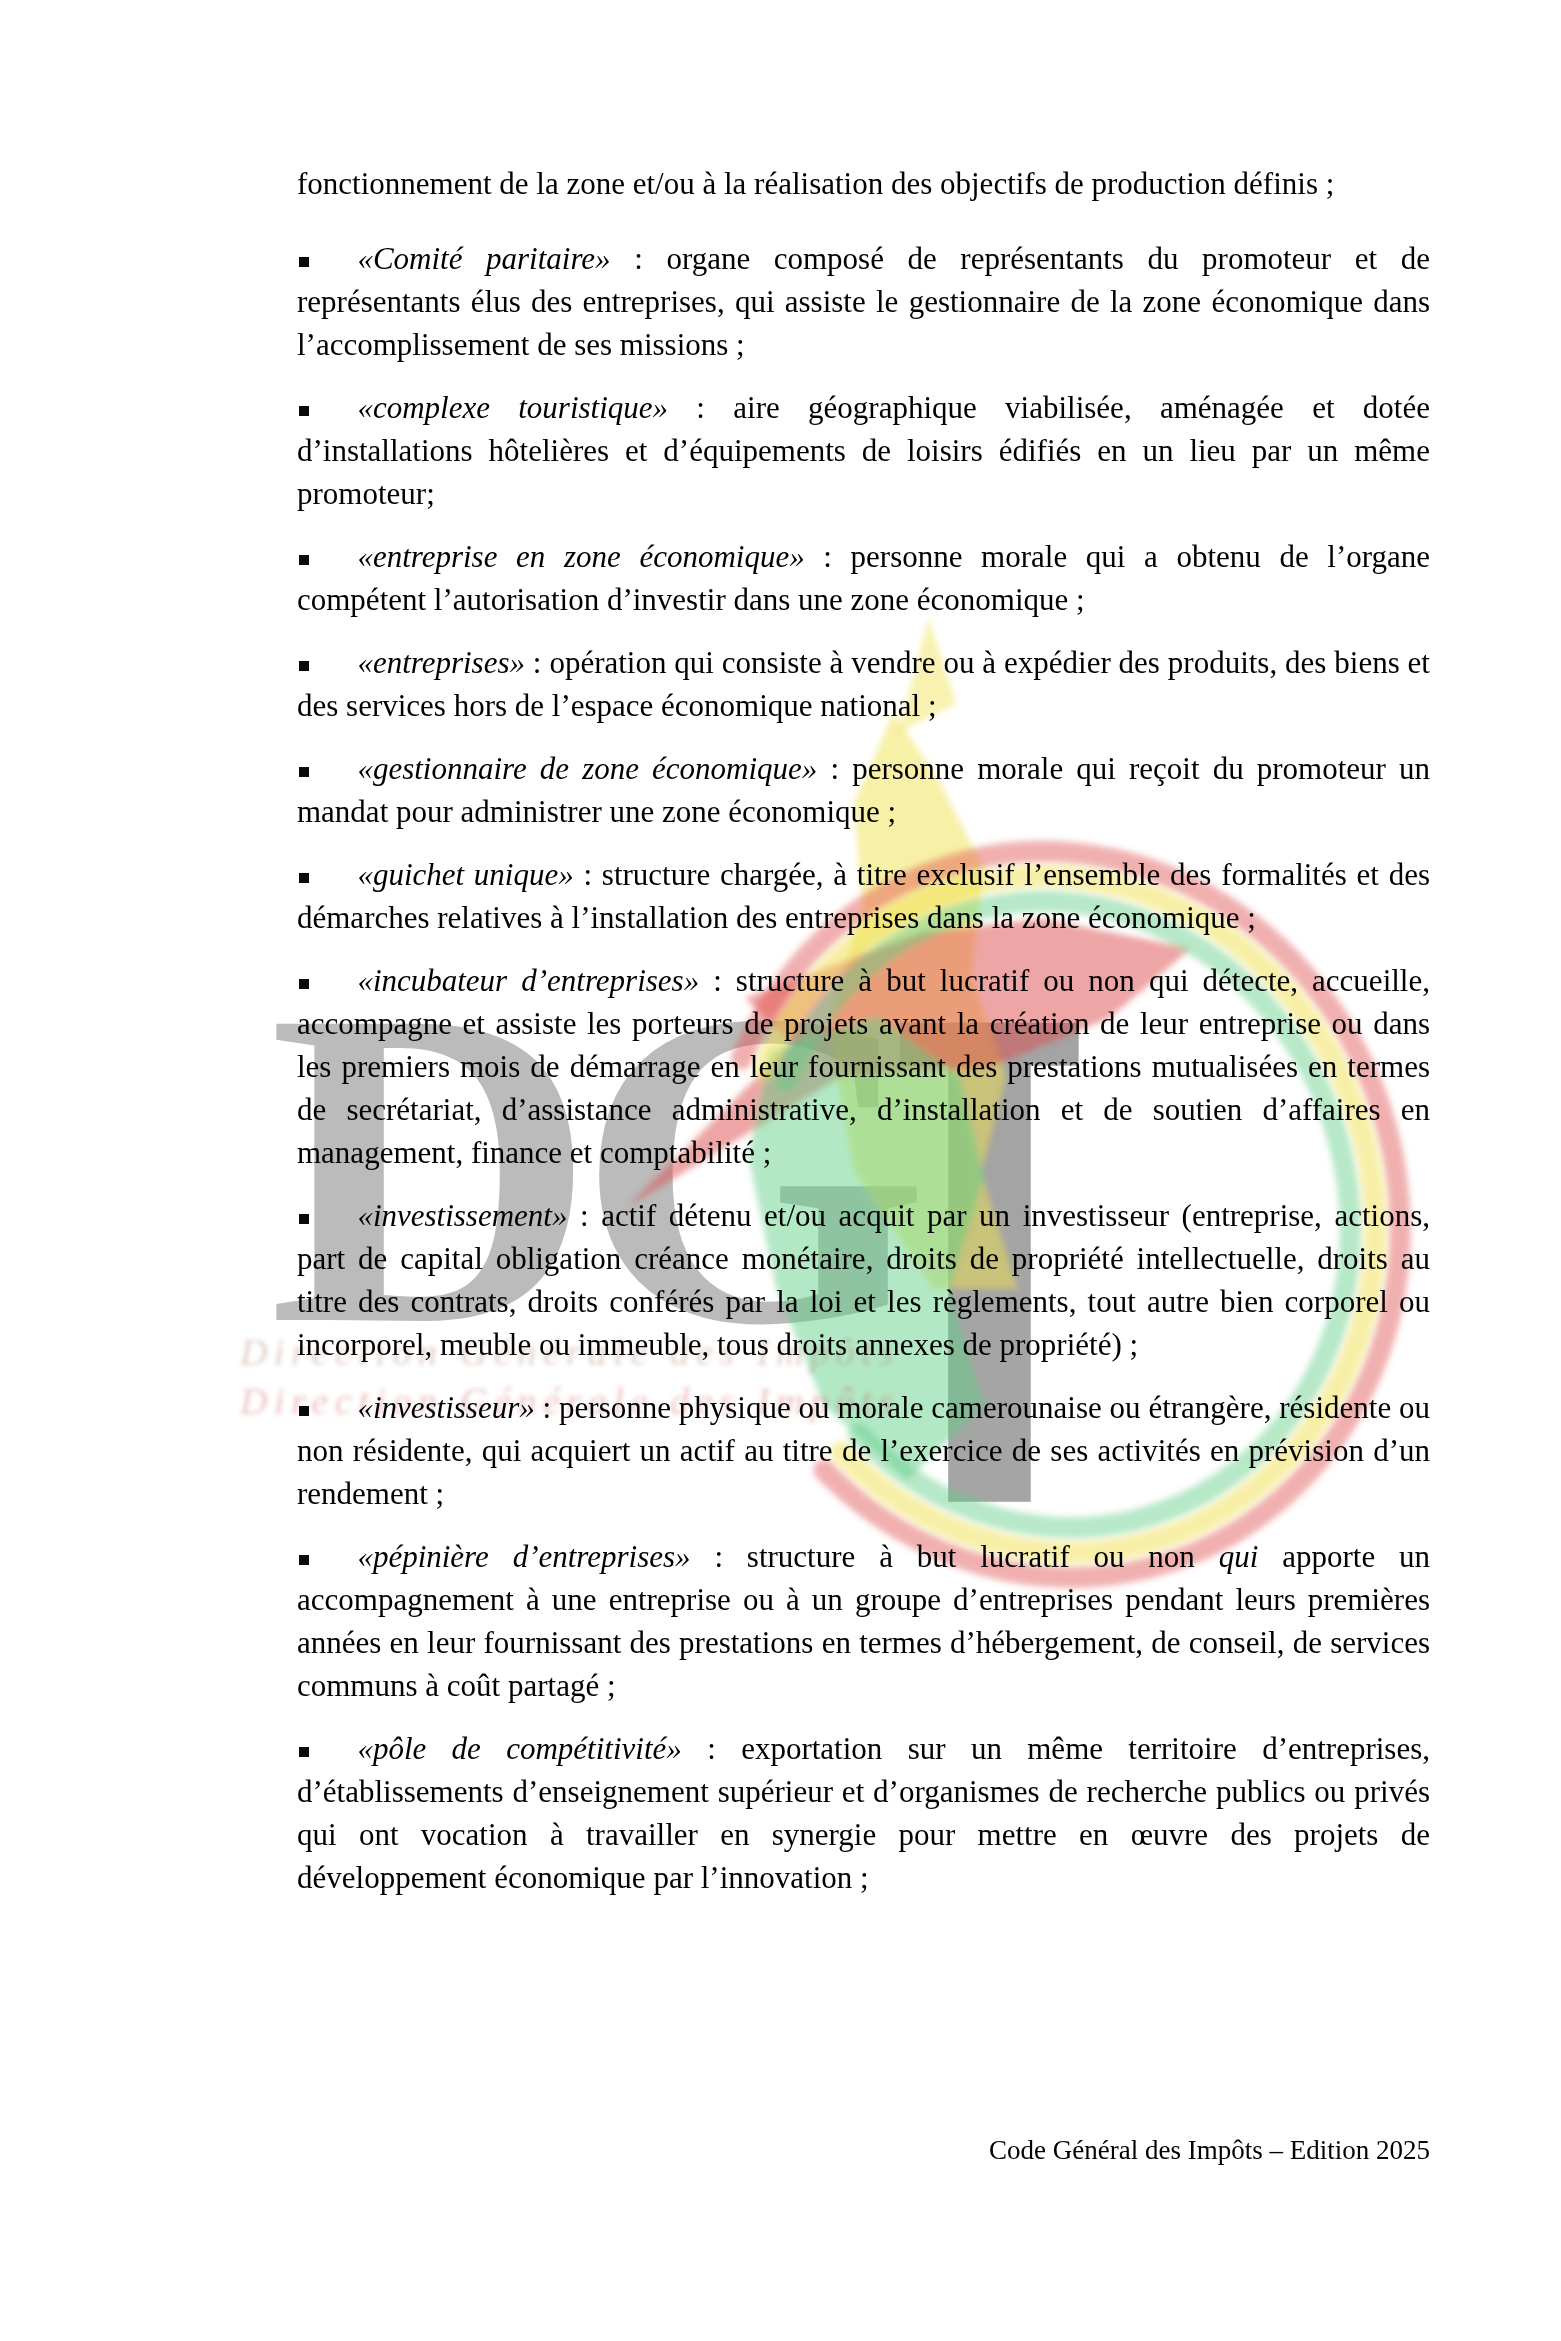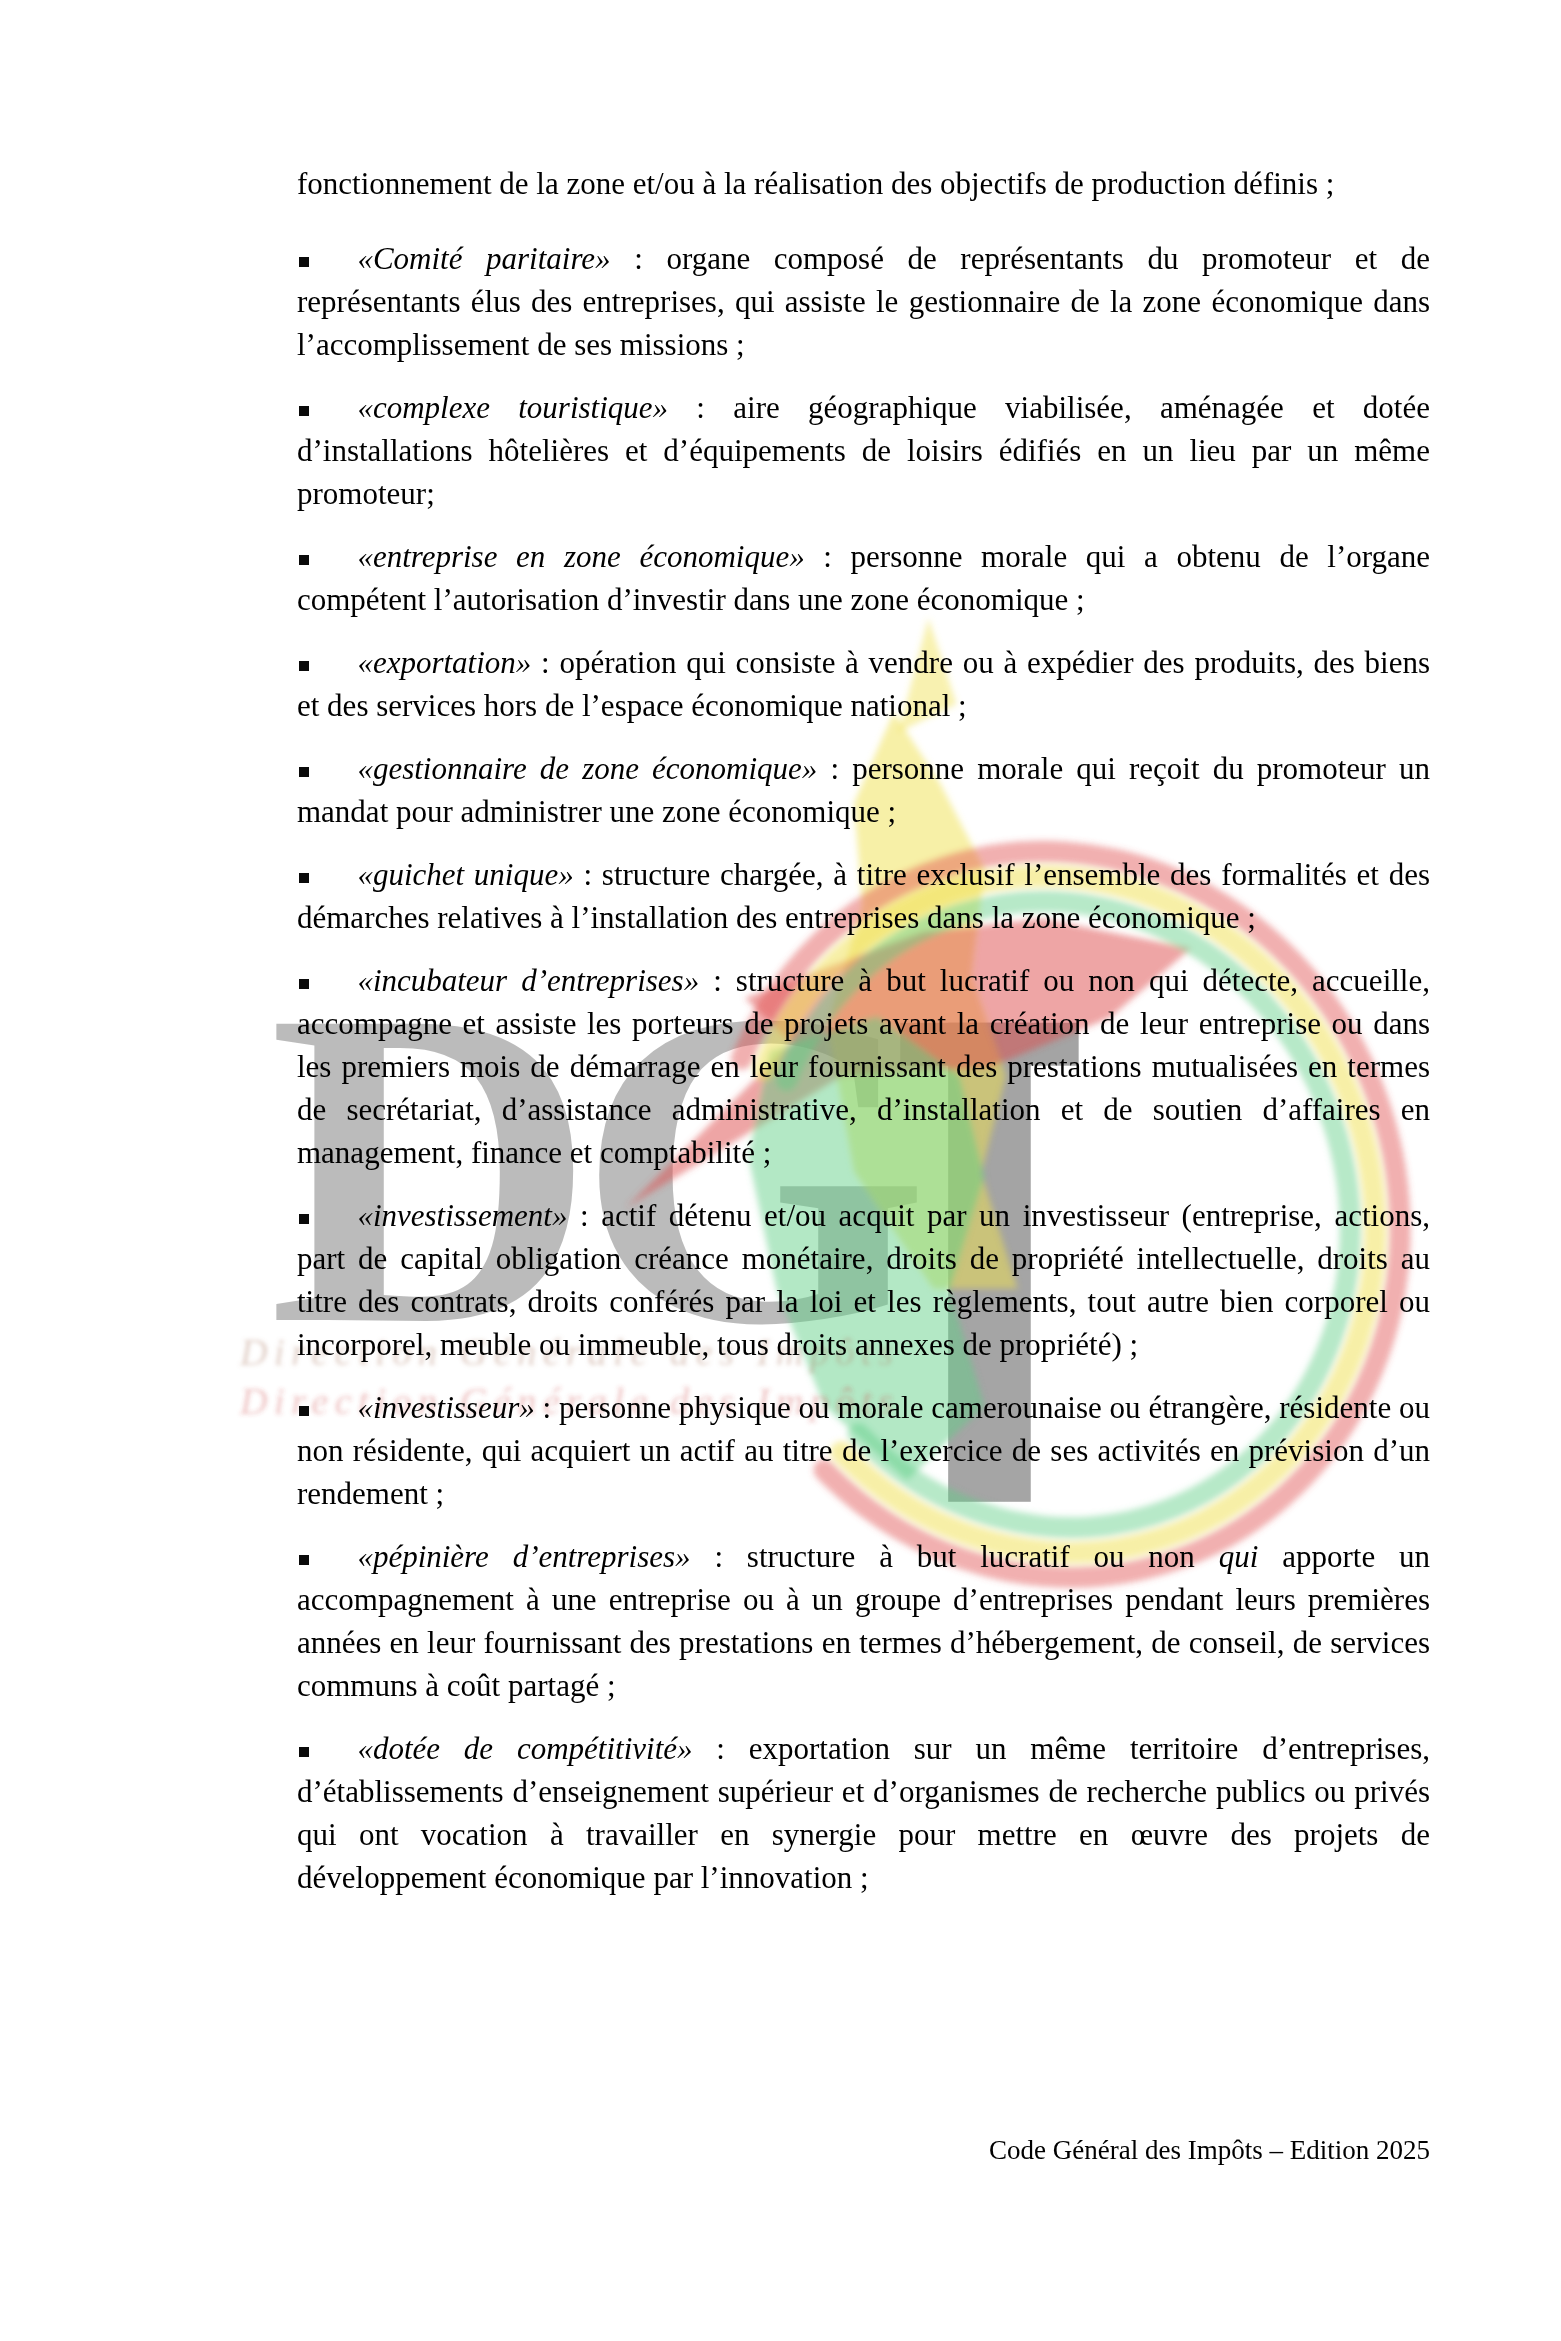--- a/index.html
+++ b/index.html
@@ -81,27 +81,27 @@
     <text class="wm-sub" x="690" y="1712" font-size="46" letter-spacing="8" text-anchor="middle" fill="#cc4444" opacity="0.32">Direction Générale des Impôts</text>
   </g>
 </svg>
 
 <div class="page-text">
   <p class="intro">fonctionnement de la zone et/ou à la réalisation des objectifs de production définis ;</p>
   <div id="entries">
       <p class="entry"><span class="sq"></span><span class="term">«Comité paritaire»</span><span> : </span><span>organe composé de représentants du promoteur et de représentants élus des entreprises, qui assiste le gestionnaire de la zone économique dans l’accomplissement de ses missions ;</span></p>
       <p class="entry"><span class="sq"></span><span class="term">«complexe touristique»</span><span> : </span><span>aire géographique viabilisée, aménagée et dotée d’installations hôtelières et d’équipements de loisirs édifiés en un lieu par un même promoteur;</span></p>
       <p class="entry"><span class="sq"></span><span class="term">«entreprise en zone économique»</span><span> : </span><span>personne morale qui a obtenu de l’organe compétent l’autorisation d’investir dans une zone économique ;</span></p>
-      <p class="entry"><span class="sq"></span><span class="term">«exportation»</span><span> : </span><span>opération qui consiste à vendre ou à expédier des produits, des biens et des services hors de l’espace économique national ;</span></p>
+      <p class="entry"><span class="sq"></span><span class="term">«entreprises»</span><span> : </span><span>opération qui consiste à vendre ou à expédier des produits, des biens et des services hors de l’espace économique national ;</span></p>
       <p class="entry"><span class="sq"></span><span class="term">«gestionnaire de zone économique»</span><span> : </span><span>personne morale qui reçoit du promoteur un mandat pour administrer une zone économique ;</span></p>
       <p class="entry"><span class="sq"></span><span class="term">«guichet unique»</span><span> : </span><span>structure chargée, à titre exclusif l’ensemble des formalités et des démarches relatives à l’installation des entreprises dans la zone économique ;</span></p>
       <p class="entry"><span class="sq"></span><span class="term">«incubateur d’entreprises»</span><span> : </span><span>structure à but lucratif ou non qui détecte, accueille, accompagne et assiste les porteurs de projets avant la création de leur entreprise ou dans les premiers mois de démarrage en leur fournissant des prestations mutualisées en termes de secrétariat, d’assistance administrative, d’installation et de soutien d’affaires en management, finance et comptabilité ;</span></p>
       <p class="entry"><span class="sq"></span><span class="term">«investissement»</span><span> : </span><span>actif détenu et/ou acquit par un investisseur (entreprise, actions, part de capital obligation créance monétaire, droits de propriété intellectuelle, droits au titre des contrats, droits conférés par la loi et les règlements, tout autre bien corporel ou incorporel, meuble ou immeuble, tous droits annexes de propriété) ;</span></p>
       <p class="entry"><span class="sq"></span><span class="term">«investisseur»</span><span> : </span><span>personne physique ou morale camerounaise ou étrangère, résidente ou non résidente, qui acquiert un actif au titre de l’exercice de ses activités en prévision d’un rendement ;</span></p>
       <p class="entry"><span class="sq"></span><span class="term">«pépinière d’entreprises»</span><span> : </span><span>structure à but lucratif ou non </span><span class="it">qui</span><span> apporte un accompagnement à une entreprise ou à un groupe d’entreprises pendant leurs premières années en leur fournissant des prestations en termes d’hébergement, de conseil, de services communs à coût partagé ;</span></p>
-      <p class="entry"><span class="sq"></span><span class="term">«dotée de compétitivité»</span><span> : </span><span>exportation sur un même territoire d’entreprises, d’établissements d’enseignement supérieur et d’organismes de recherche publics ou privés qui ont vocation à travailler en synergie pour mettre en œuvre des projets de développement économique par l’innovation ;</span></p>
+      <p class="entry"><span class="sq"></span><span class="term">«pôle de compétitivité»</span><span> : </span><span>exportation sur un même territoire d’entreprises, d’établissements d’enseignement supérieur et d’organismes de recherche publics ou privés qui ont vocation à travailler en synergie pour mettre en œuvre des projets de développement économique par l’innovation ;</span></p>
     </div>
 </div>
 
 <div class="footer">
   <div>Code Général des Impôts – Edition 2025</div>
 </div>
 
 
 </body></html>

